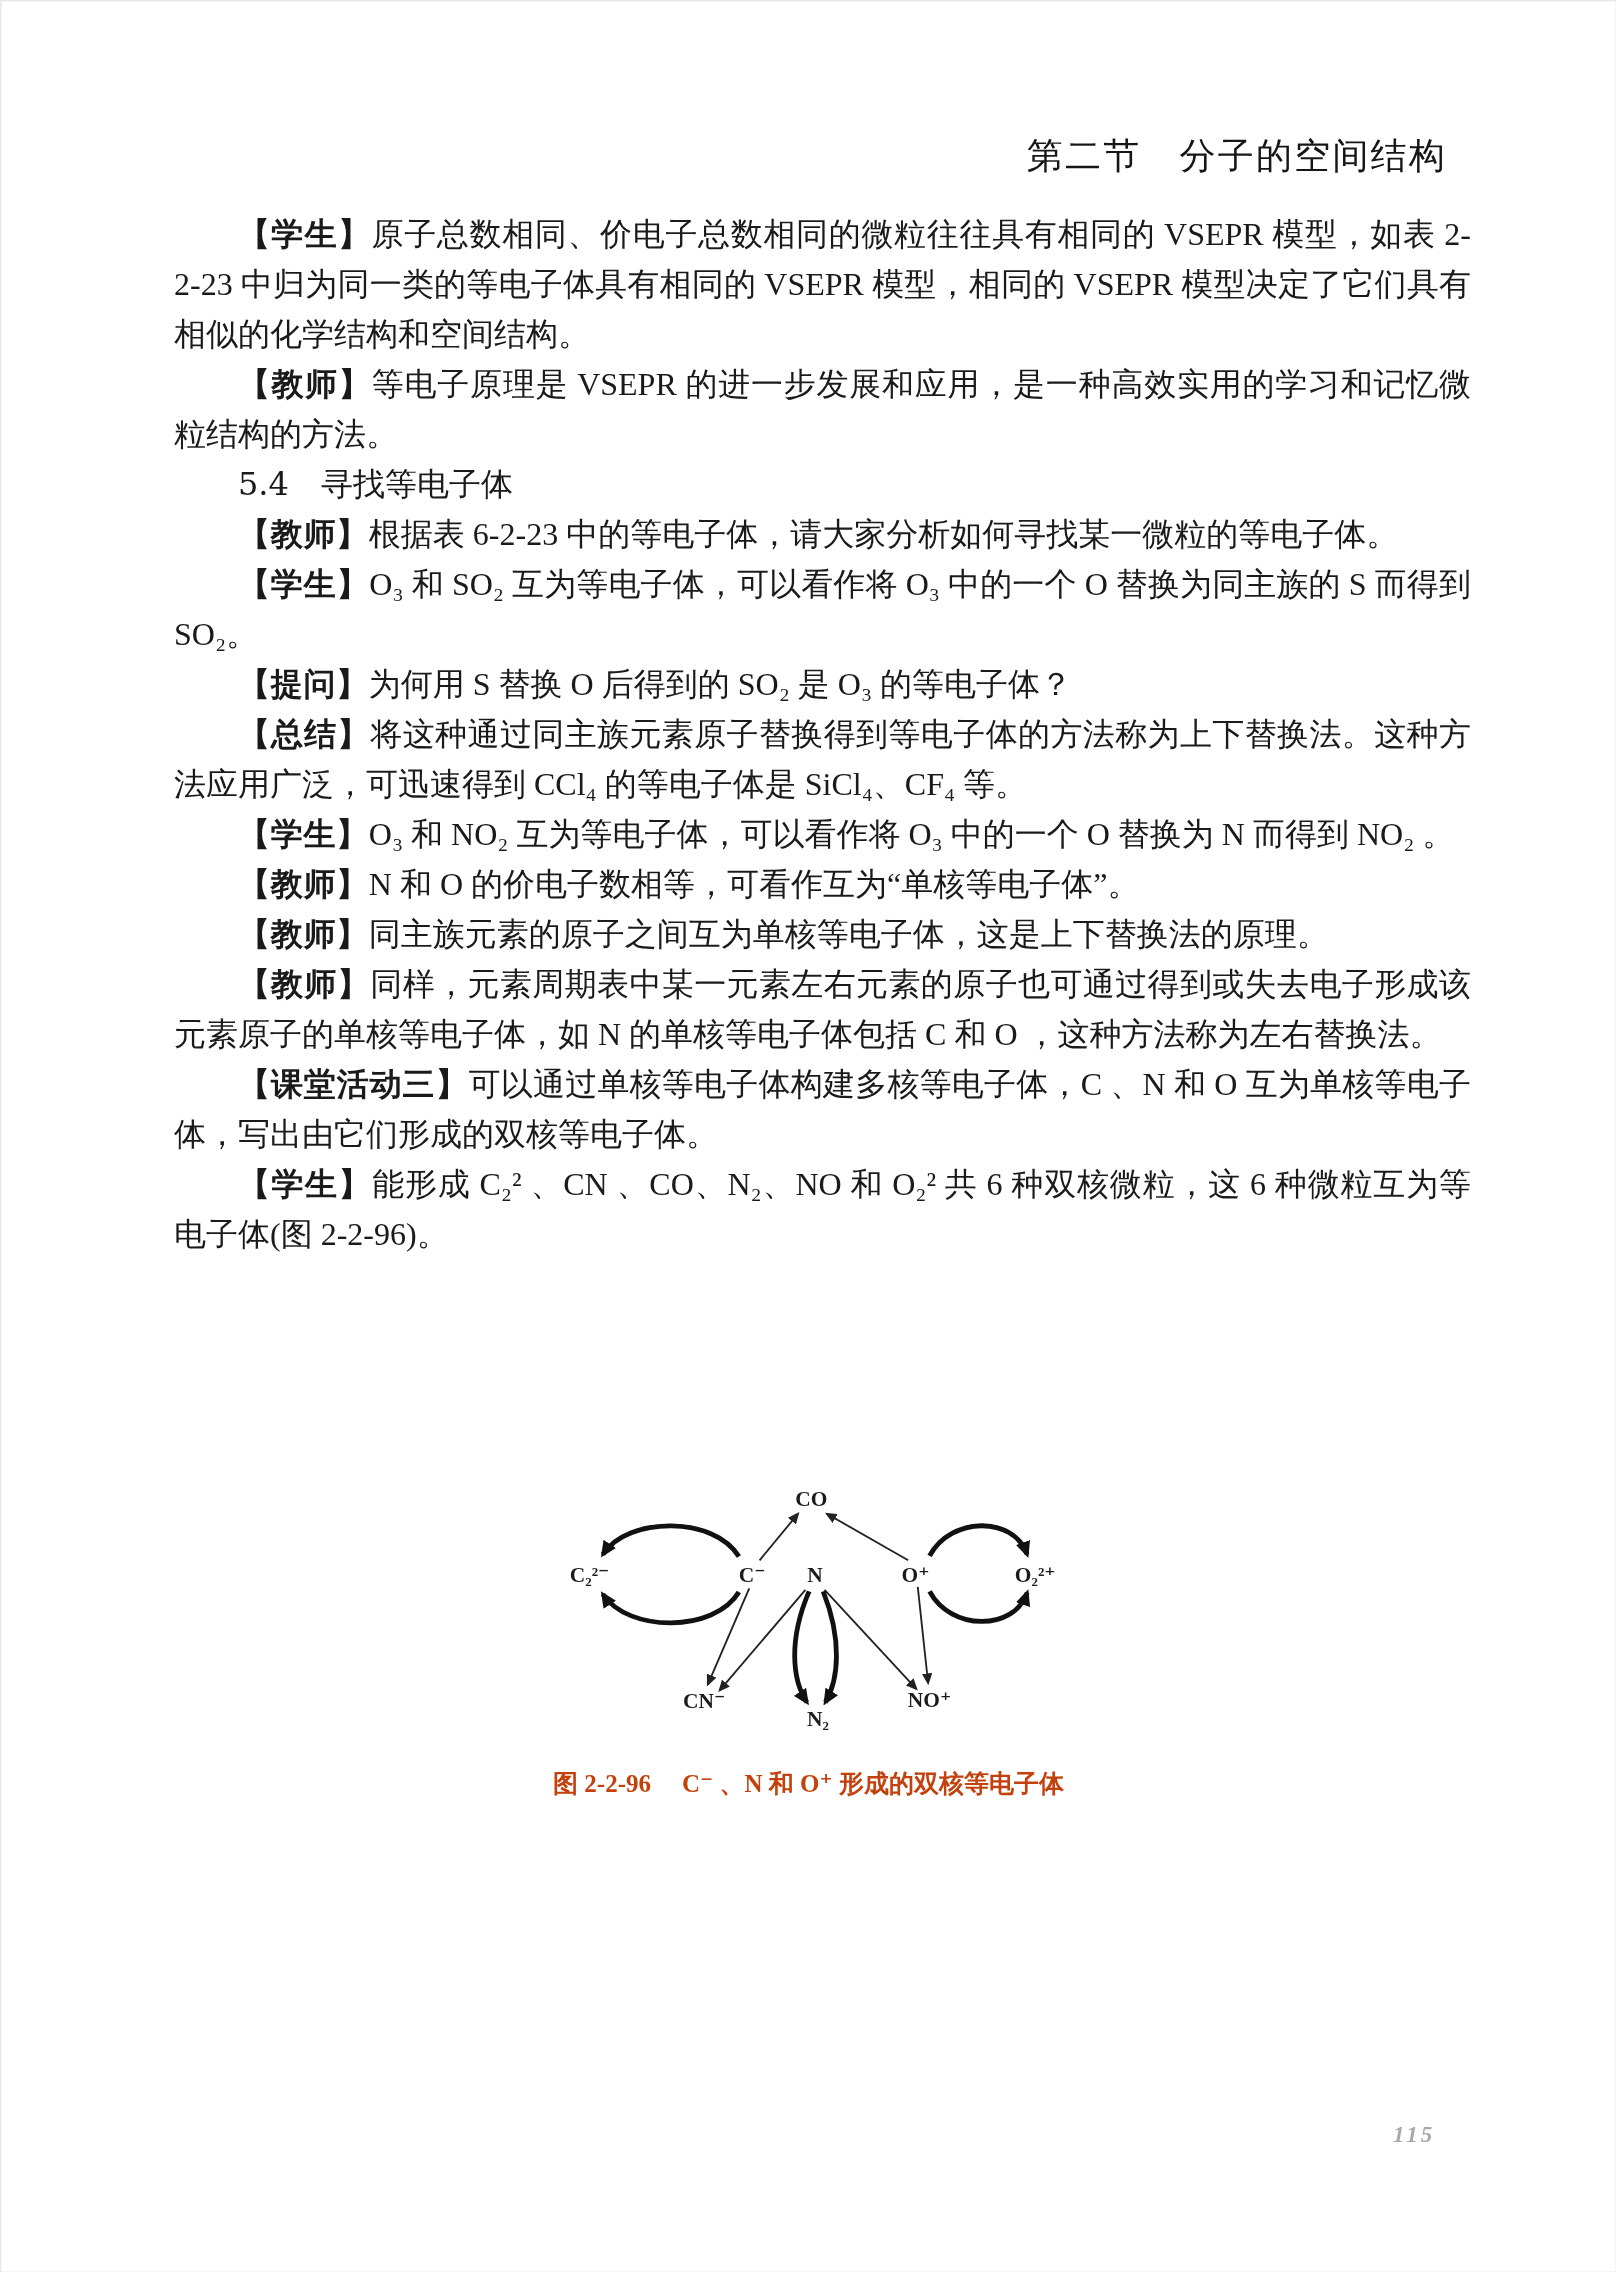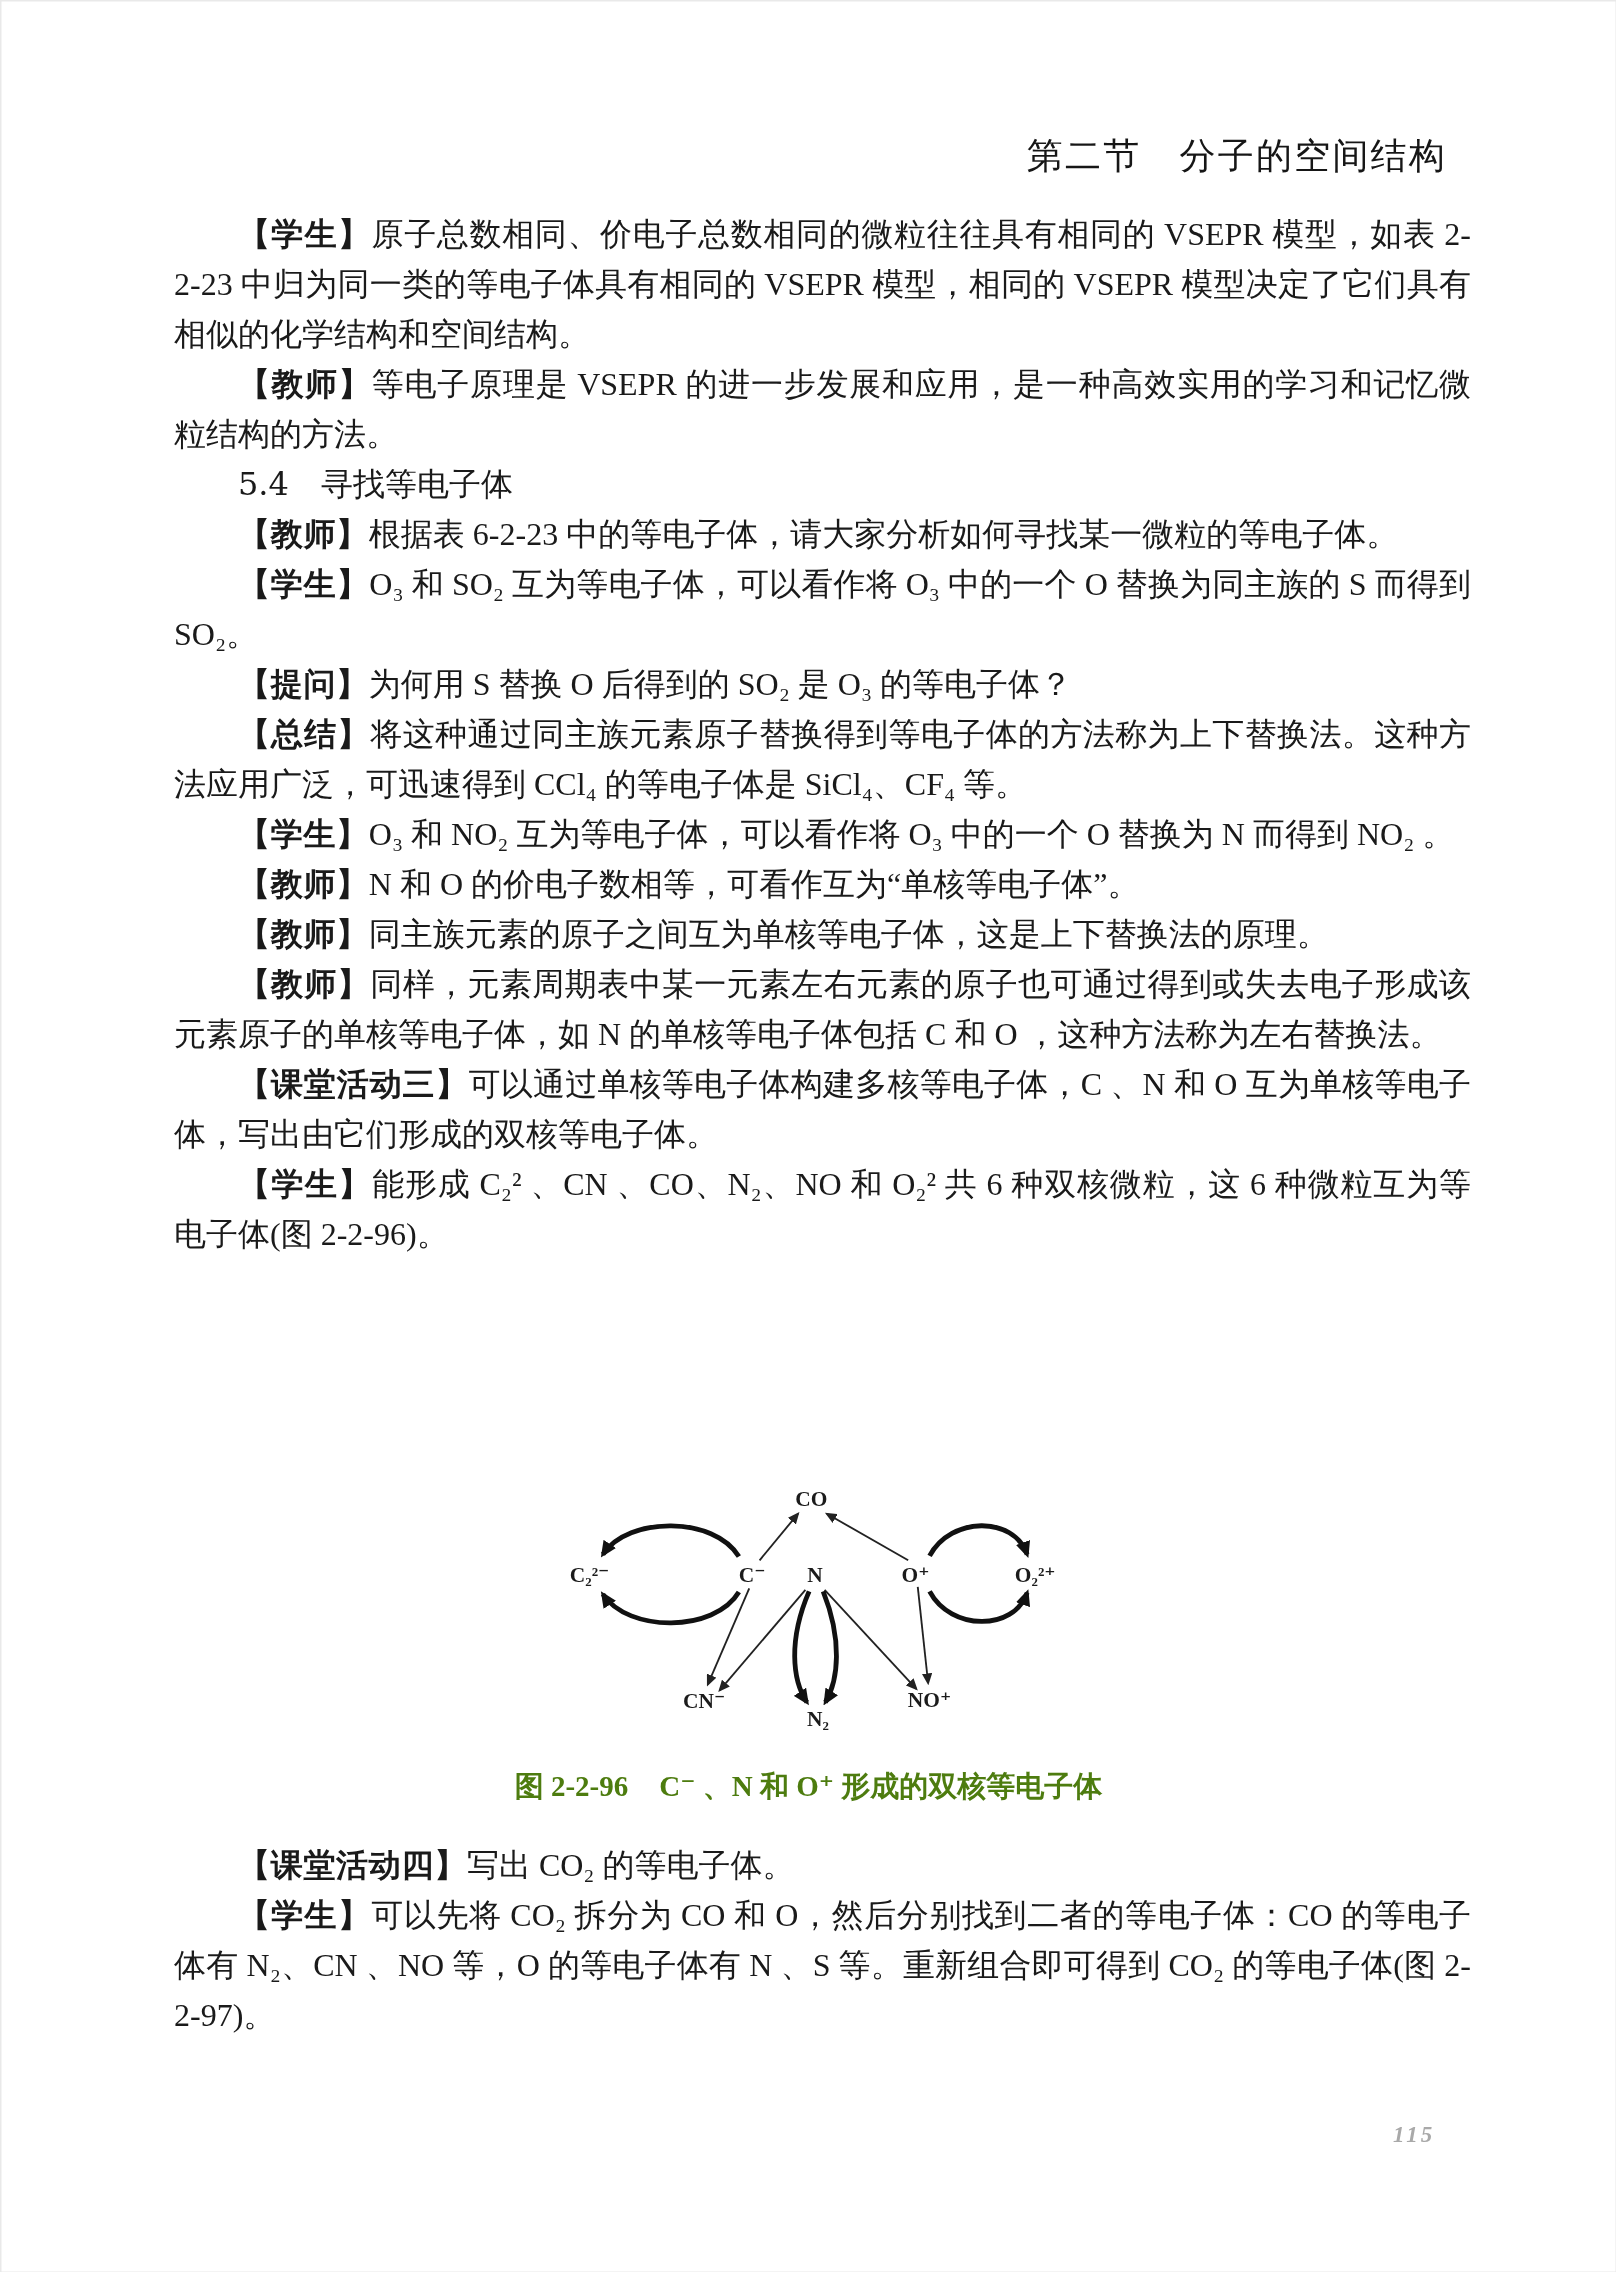--- a/index.html
+++ b/index.html
@@ -56,23 +56,23 @@
     font-size:29px;
     fill:#1b1b1b;
   }
   .fig-line{stroke:#222;stroke-width:2.5;fill:none;}
   .fig-arc{stroke:#111;stroke-width:6.5;fill:none;}
   .figure-caption{
     position:absolute;
     top:1767px; left:0;
     width:1617px;
     text-align:center;
-    font-size:29px;
+    font-size:25px;
     font-weight:bold;
-    color:#4d7c0f;
+    color:#c2410c;
   }
   .figure-caption .cap-text{margin-left:31px;}
   .page-number{
     position:absolute;
     left:1393px; top:2122px;
     font-size:23px;
     font-style:italic;
     font-weight:bold;
     letter-spacing:3px;
     color:#a9a9a9;
@@ -137,21 +137,17 @@
       <text x="193" y="310" text-anchor="middle">CN⁻</text>
       <text x="347" y="334" text-anchor="middle">N₂</text>
       <text x="498" y="309" text-anchor="middle">NO⁺</text>
     </svg>
   </div>
 
   <div class="figure-caption">
     <b>图 2-2-96</b><b class="cap-text">C⁻ 、N 和 O⁺ 形成的双核等电子体</b>
   </div>
 
-  <div class="text-block text-bottom">
-    <p class="para"><b class="tag">【课堂活动四】</b><span>写出 CO₂ 的等电子体。</span></p>
-    <p class="para"><b class="tag">【学生】</b><span>可以先将 CO₂ 拆分为 CO 和 O，然后分别找到二者的等电子体：CO 的等电子体有 N₂、CN 、NO  等，O 的等电子体有 N  、S 等。重新组合即可得到 CO₂ 的等电子体(图 2-2-97)。</span></p>
-  </div>
 
   <div class="page-number">115</div>
 
 </div>
 
 
 </body></html>

